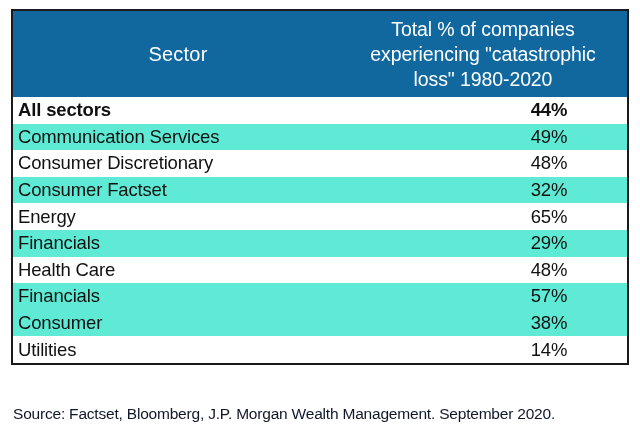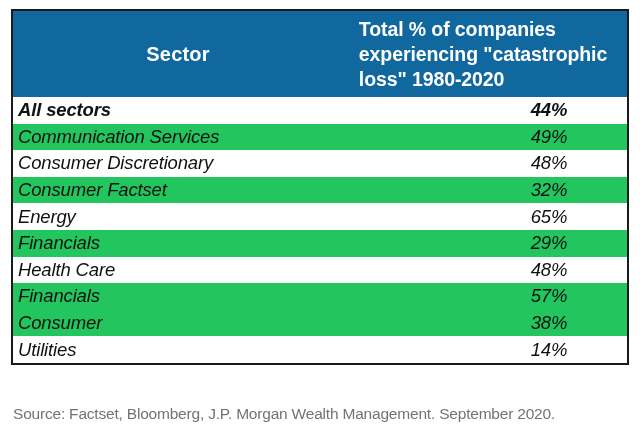--- a/index.html
+++ b/index.html
@@ -36,24 +36,25 @@
 
   
   .thead {
     display: flex;
     background: #11689f;
     height: 86px;
     box-sizing: border-box;
   }
   .th {
     color: #ffffff;
-    font-weight: bold;
+    font-weight: normal;
     display: flex;
     align-items: center;
     justify-content: center;
+    text-align: center;
     box-sizing: border-box;
   }
   .th-sector {
     width: 330px;
     font-size: 20px;
     letter-spacing: 0.2px;
   }
   .th-value {
     width: 284px;
     font-size: 19.5px;
@@ -61,31 +62,30 @@
     padding: 0 6px 0 2px;
     letter-spacing: -0.1px;
   }
   .th-value .hdr-lines {
     display: block;
   }
 
   
   .tbody {
     background: #ffffff;
-    font-style: italic;
   }
   .tr {
     display: flex;
     height: 26.6px;
     align-items: center;
     box-sizing: border-box;
     background: #ffffff;
   }
   .tr.tint {
-    background: #22c55e;
+    background: #5eead4;
   }
   .td-sector {
     width: 330px;
     font-size: 18.5px;
     color: #111111;
     padding-left: 5px;
     box-sizing: border-box;
     white-space: nowrap;
     letter-spacing: -0.15px;
   }
@@ -102,21 +102,21 @@
   .tr.total .td-value {
     font-weight: bold;
   }
 
   
   .source {
     position: absolute;
     left: 13px;
     top: 405px;
     font-size: 15.5px;
-    color: #737373;
+    color: #0f172a;
     white-space: nowrap;
     letter-spacing: -0.2px;
   }
 </style>
 </head>
 <body>
 
 <div class="sheet">
 
   <div class="table-wrap">

